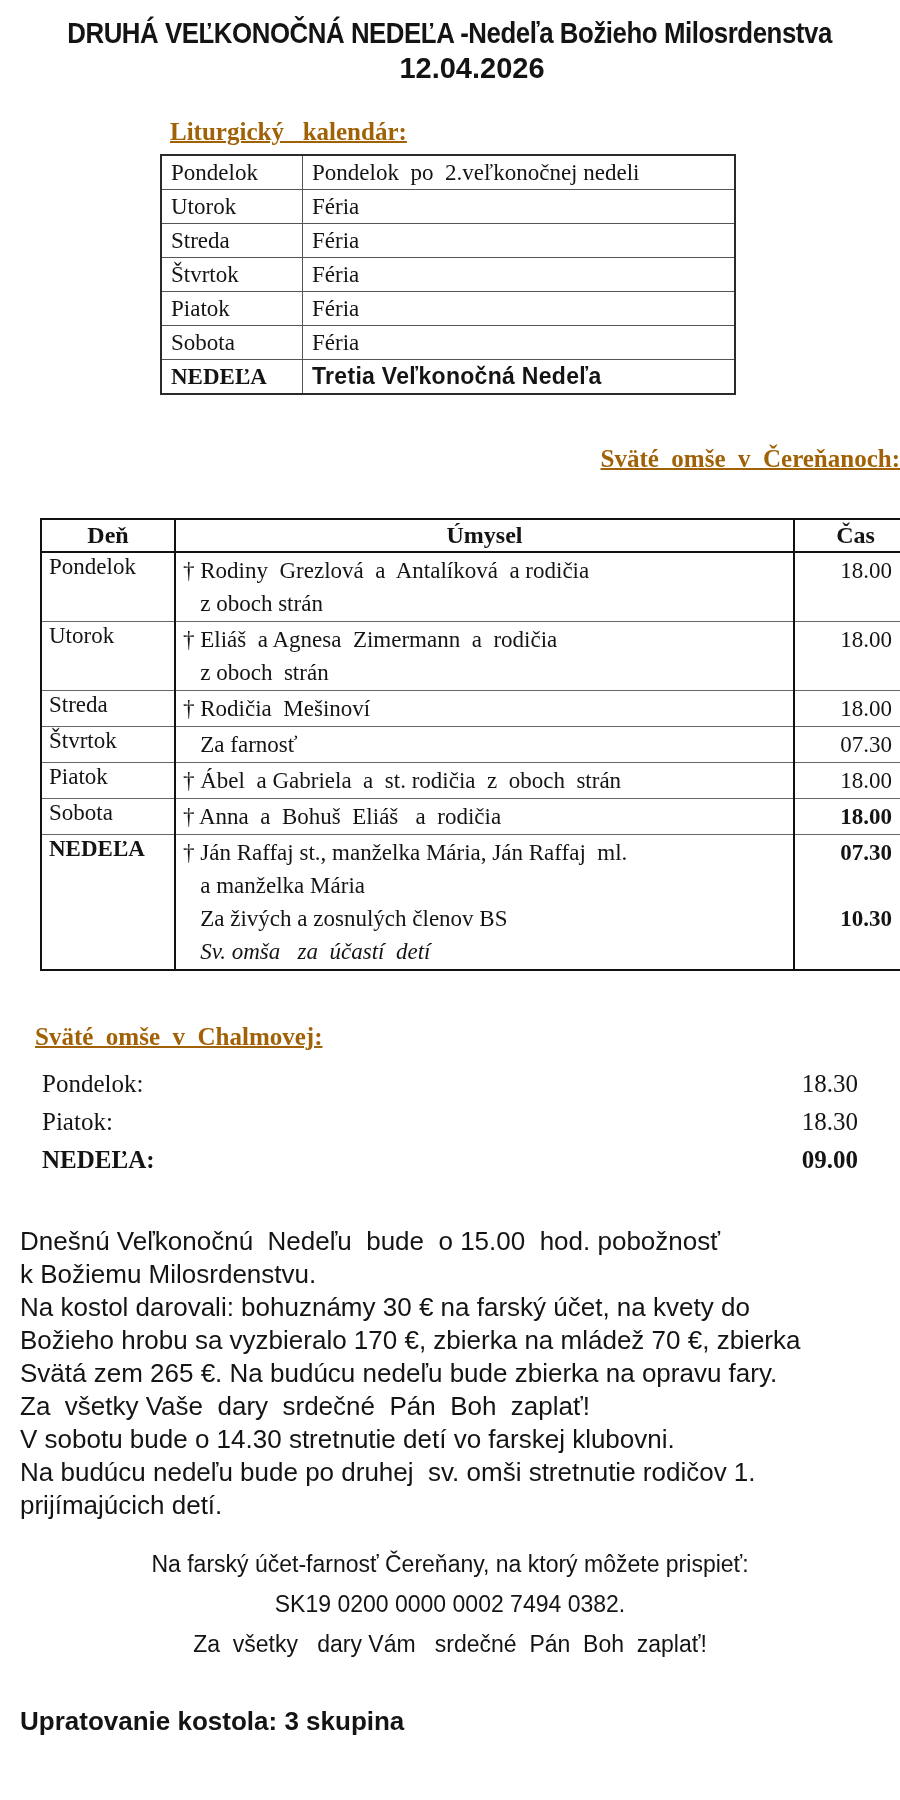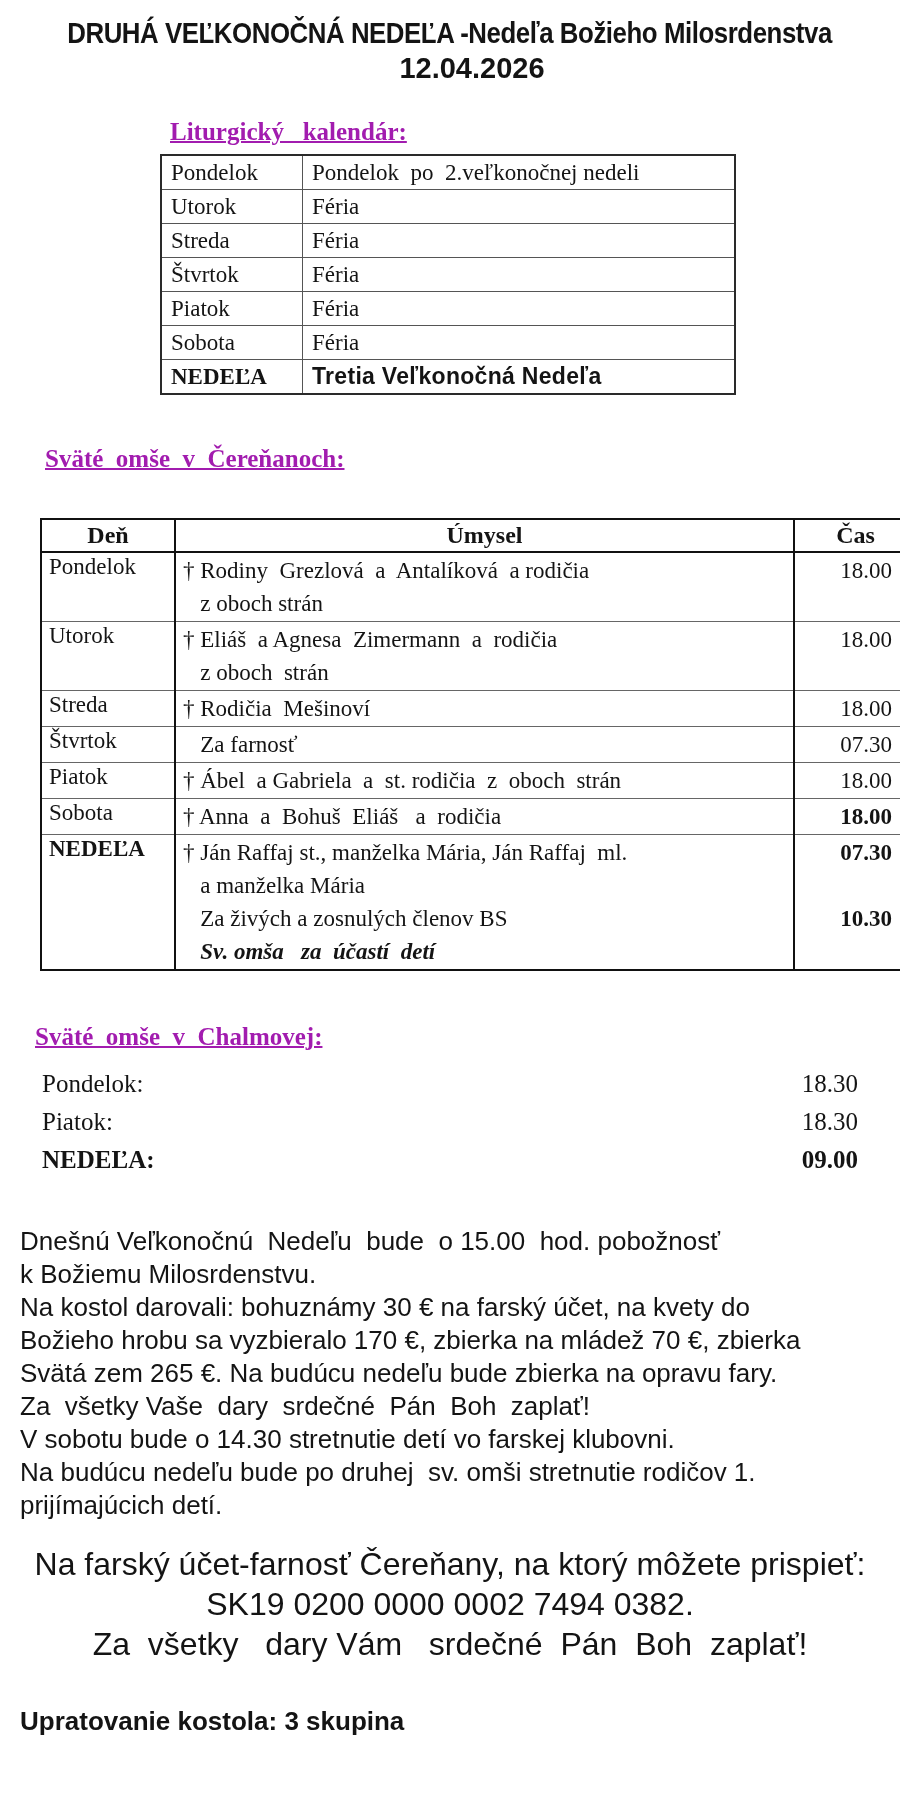--- a/index.html
+++ b/index.html
@@ -7,25 +7,25 @@
     width:900px;height:1800px;background:#ffffff;color:#141414;
     font-family:"Liberation Serif", serif;
     position:relative;overflow:hidden;
   }
   .title-block{padding-top:16px;text-align:center;font-family:Liberation Sans, sans-serif;font-weight:bold;}
   .title-line1{font-size:30px;line-height:34px;}
   .squeeze{display:inline-block;transform:scaleX(.86);transform-origin:center;white-space:nowrap;letter-spacing:-.5px;}
   .title-line2{font-size:29px;line-height:36px;padding-left:44px;}
 
   .redhead{
-    color:#a21caf;font-weight:bold;font-size:25px;line-height:28px;
+    color:#a16207;font-weight:bold;font-size:25px;line-height:28px;
     text-decoration:underline;text-decoration-thickness:2px;white-space:pre;
   }
   .h-liturgical{margin:32px 0 8px 170px;}
-  .h-cerenany{margin:50px 0 10px 45px;}
+  .h-cerenany{margin:50px 0 10px 45px;text-align:right;}
   .h-chalmova{margin:52px 12px 14px 35px;}
 
   table{border-collapse:collapse;}
   .t1{margin-left:160px;width:576px;border:2px solid #2a2a2a;}
   .t1 td{border:1px solid #555;font-size:23px;line-height:33px;padding:0 9px;white-space:pre;}
   .t1 td.day{width:122px;}
   .gothic{font-family:"Liberation Sans",sans-serif;font-weight:bold;font-size:24px;letter-spacing:.3px;}
   .b{font-weight:bold;}
 
   .t2{margin-left:40px;width:878px;border:2px solid #111;margin-top:45px;}
@@ -33,30 +33,30 @@
     border:2px solid #111;font-size:24px;line-height:31px;padding:0 6px;
     font-weight:bold;text-align:center;white-space:pre;
   }
   .t2 td{
     border-left:2px solid #111;border-right:2px solid #111;border-top:1px solid #666;
     font-size:23px;vertical-align:top;padding:1px 7px;white-space:pre-wrap;
   }
   .t2 td.dayc{width:118px;}
   .t2 td.timec{width:86px;text-align:center;padding-left:28px;}
   .ln{line-height:33px;min-height:33px;}
-  .bi{font-weight:bold;font-style:italic;}
+  .bi{font-weight:normal;font-style:italic;}
 
   .chalmova-list{margin-left:42px;width:816px;}
   .chrow{display:flex;justify-content:space-between;font-size:25px;line-height:38px;white-space:pre;}
 
   .announcements{margin:46px 0 8px 20px;font-family:"Liberation Sans",sans-serif;}
   .pline{font-size:26px;line-height:33px;white-space:pre;}
 
   .account-block{margin-top:22px;text-align:center;font-family:"Liberation Sans",sans-serif;}
-  .aline{font-size:32px;line-height:40px;white-space:pre;}
+  .aline{font-size:23px;line-height:40px;white-space:pre;}
 
   .footer-line{margin:42px 0 0 20px;font-family:"Liberation Sans",sans-serif;font-size:26px;white-space:pre;font-weight:bold;}
 </style>
 </head>
 <body>
 
 <div class="title-block">
   <div class="title-line1"><span class="squeeze">DRUHÁ VEĽKONOČNÁ  NEDEĽA -Nedeľa  Božieho  Milosrdenstva</span></div>
   <div class="title-line2">12.04.2026</div>
 </div>

